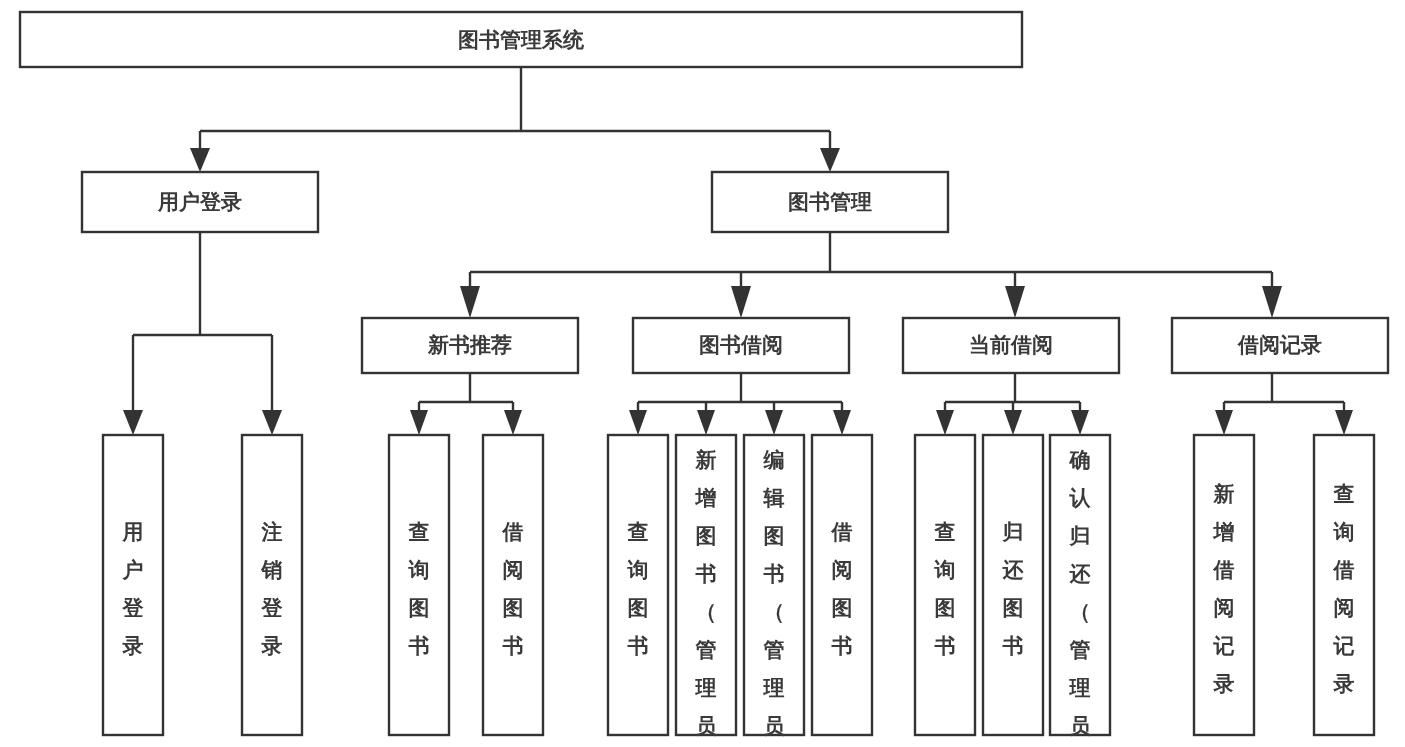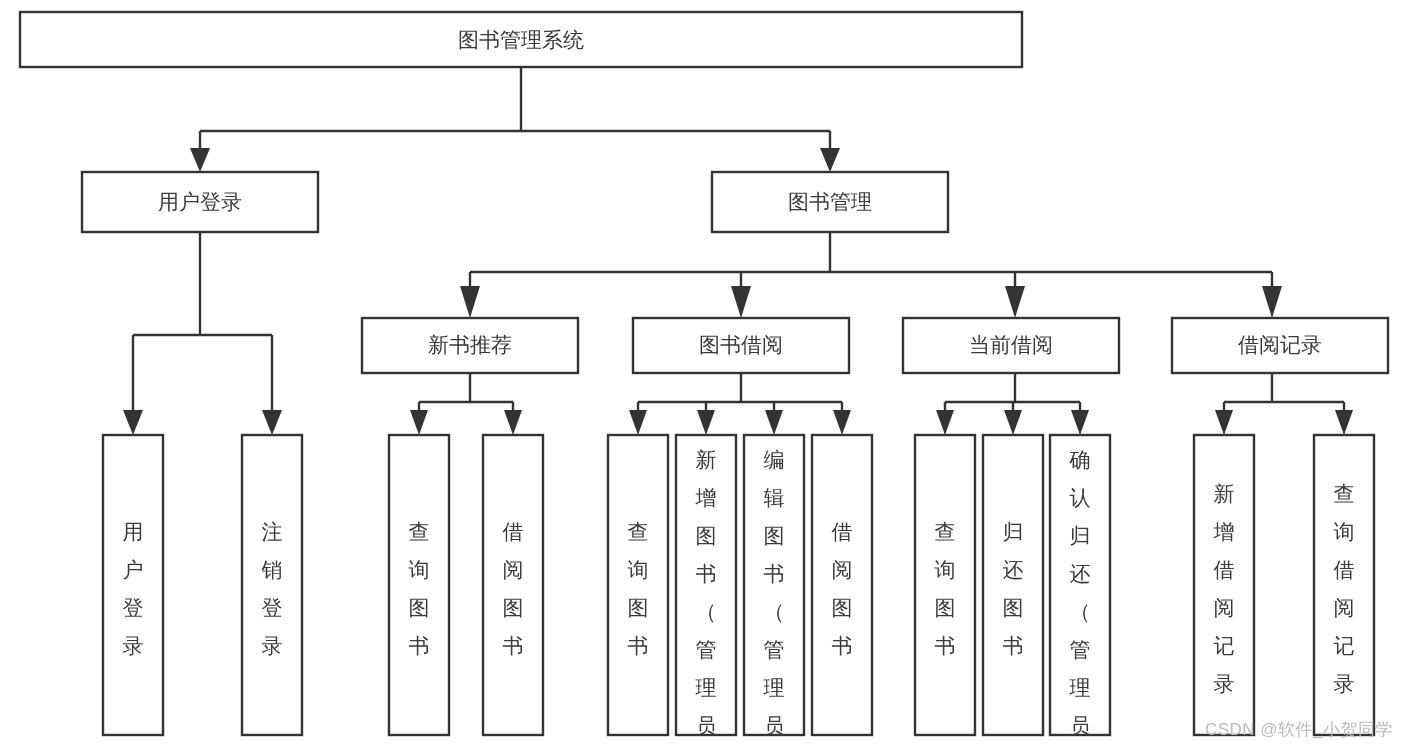--- a/index.html
+++ b/index.html
@@ -11,20 +11,21 @@
     width: 1405px;
     height: 747px;
     font-family: "Liberation Sans", "DejaVu Sans", sans-serif;
     overflow: hidden;
     position: relative;
   }
   #diagram-root {
     position: relative;
     width: 1405px;
     height: 747px;
+    font-weight: bold;
   }
   svg.diagram-canvas {
     position: absolute;
     left: 0;
     top: 0;
     width: 1405px;
     height: 747px;
   }
   .node-box {
     fill: #ffffff;
@@ -219,14 +220,13 @@
         <rect class="node-box" x="1194" y="435" width="60" height="300"></rect>
         <text class="node-label-vertical" x="1224" y="0"><tspan x="1224" y="500.64">新</tspan><tspan x="1224" y="538.64">增</tspan><tspan x="1224" y="576.64">借</tspan><tspan x="1224" y="614.64">阅</tspan><tspan x="1224" y="652.64">记</tspan><tspan x="1224" y="690.64">录</tspan></text>
       </g>
       <g>
         <rect class="node-box" x="1314" y="435" width="60" height="300"></rect>
         <text class="node-label-vertical" x="1344" y="0"><tspan x="1344" y="500.64">查</tspan><tspan x="1344" y="538.64">询</tspan><tspan x="1344" y="576.64">借</tspan><tspan x="1344" y="614.64">阅</tspan><tspan x="1344" y="652.64">记</tspan><tspan x="1344" y="690.64">录</tspan></text>
       </g>
     </g>
   </svg>
 
-  <div class="watermark-text">CSDN @软件_小贺同学</div>
 </div>
 
 </body></html>

